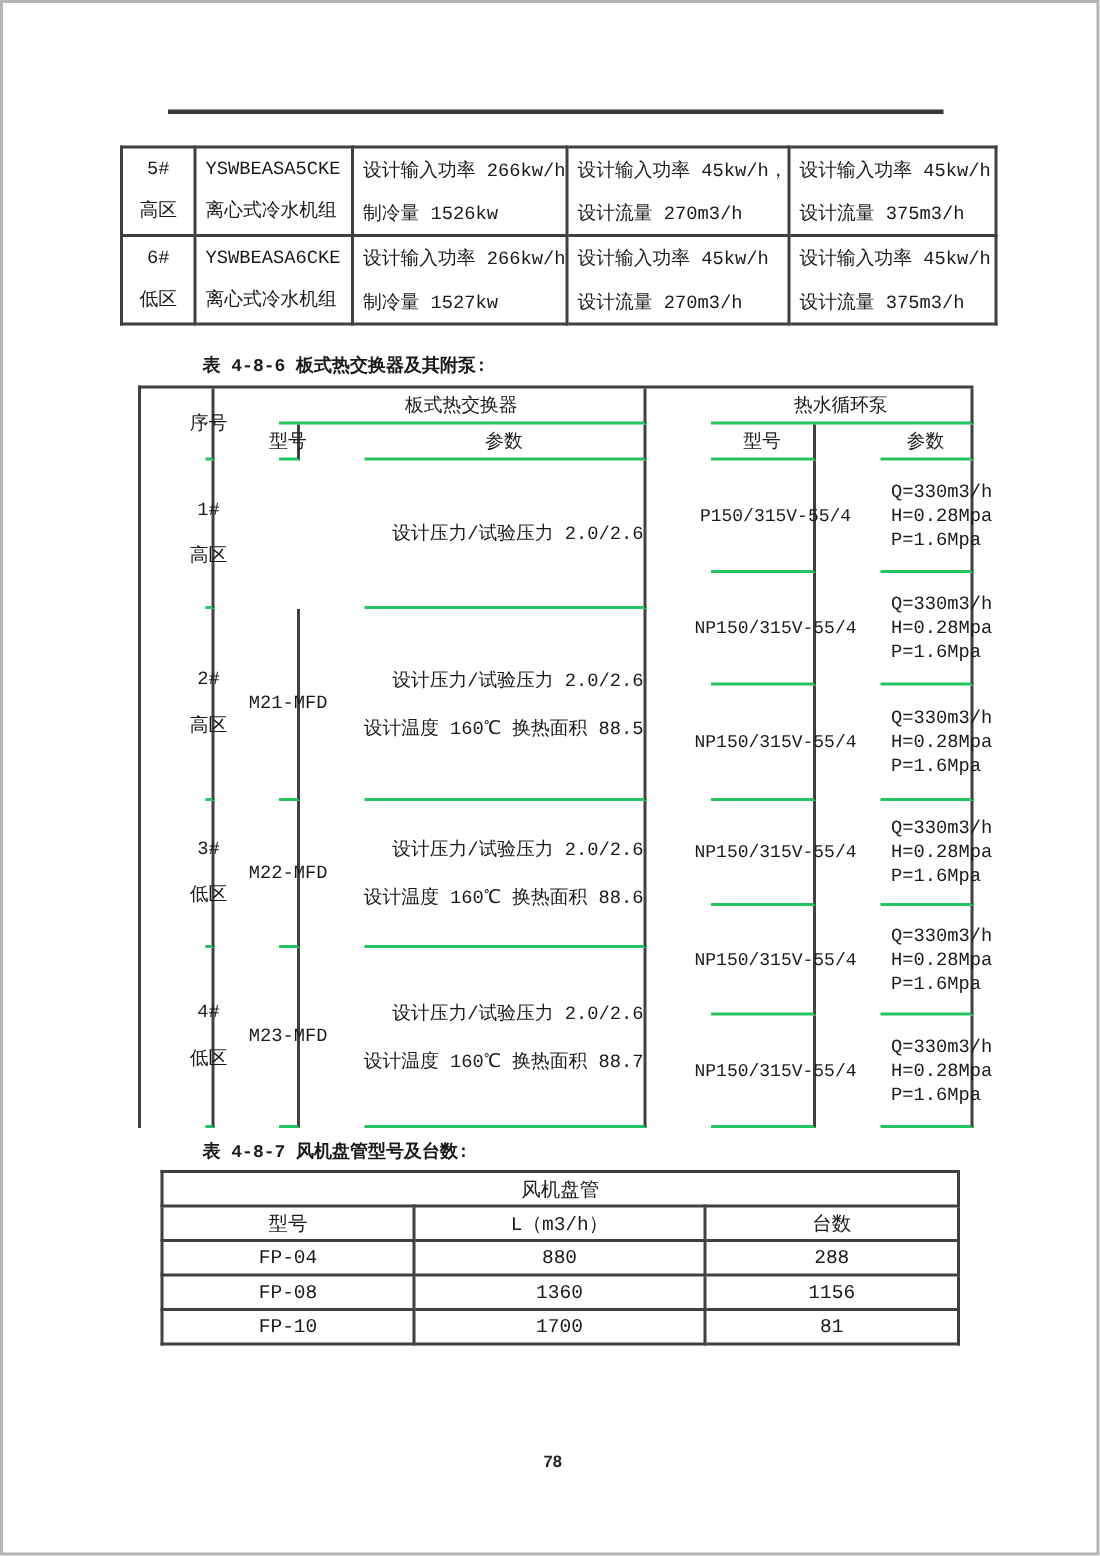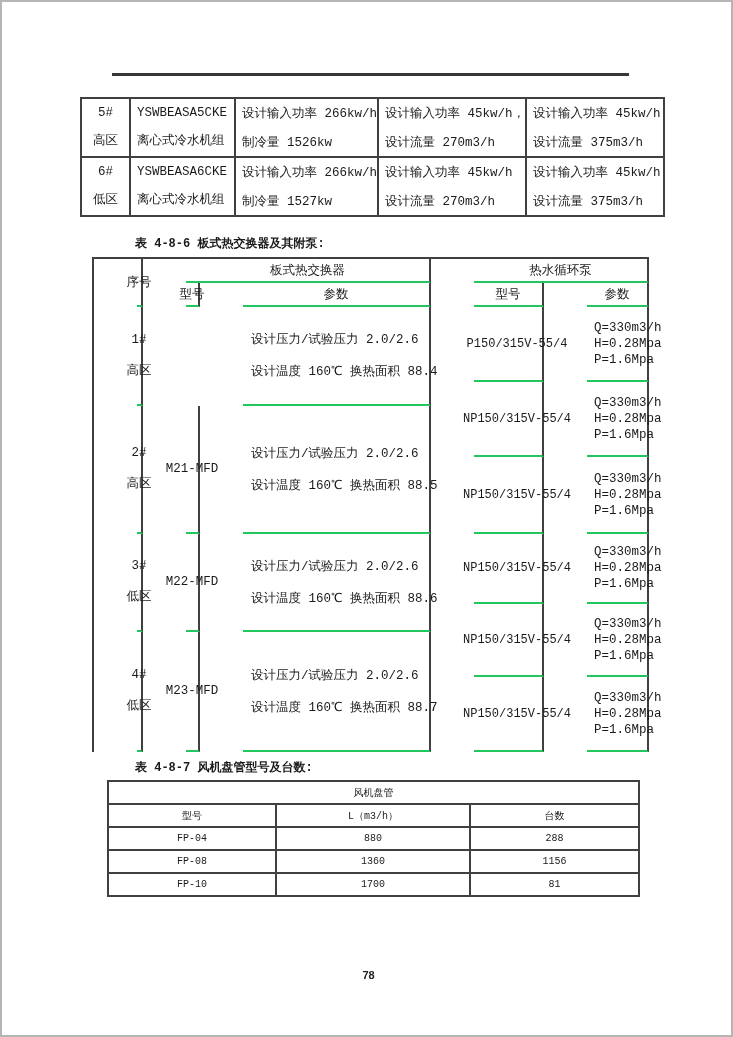--- a/index.html
+++ b/index.html
@@ -56,33 +56,33 @@
   }
   .g486 > div {
     border-right: 2px solid #404040;
     border-bottom: 2px solid #22c55e;
     display: flex; flex-direction: column;
     align-items: center; justify-content: center;
     white-space: nowrap;
     margin-left: 43px;
   }
   .g486 > div.gap { gap: 15px; }
-  .g486 > div.left { align-items: flex-start; padding-left: 8px; }
+  .g486 > div.left { align-items: flex-end; padding-left: 8px; }
   .g486 > div.p3 { gap: 2px; align-items: flex-start; padding-left: 7px; }
   .g486 > div.pm { font-size: 12px; padding-left: 18px; }
   
   table.fan {
     position: absolute; left: 105px; top: 778px;
     border-collapse: collapse; table-layout: fixed;
   }
   table.fan td {
     border: 2px solid #404040;
     height: 23px;
     text-align: center; vertical-align: middle;
-    font-size: 10px;
+    font-size: 13px;
     white-space: nowrap;
   }
   
   .pagenum {
     position: absolute; left: 0; top: 967px; width: 733px;
     text-align: center;
     font-family: "Liberation Sans", "DejaVu Sans", sans-serif;
     font-weight: bold; font-size: 11px; color: #222;
   }
 </style>
@@ -197,21 +197,20 @@
       <div>4#</div>
       <div>低区</div>
     </div>
 
     <div style="grid-area:5/2/7/3">M21-MFD</div>
     <div style="grid-area:7/2/9/3">M22-MFD</div>
     <div style="grid-area:9/2/11/3">M23-MFD</div>
 
     <div class="gap left" style="grid-area:3/3/5/4">
       <div>设计压力/试验压力 2.0/2.6</div>
-      <div>设计温度 160℃ 换热面积 88.4</div>
     </div>
     <div class="gap left" style="grid-area:5/3/7/4">
       <div>设计压力/试验压力 2.0/2.6</div>
       <div>设计温度 160℃ 换热面积 88.5</div>
     </div>
     <div class="gap left" style="grid-area:7/3/9/4">
       <div>设计压力/试验压力 2.0/2.6</div>
       <div>设计温度 160℃ 换热面积 88.6</div>
     </div>
     <div class="gap left" style="grid-area:9/3/11/4">

